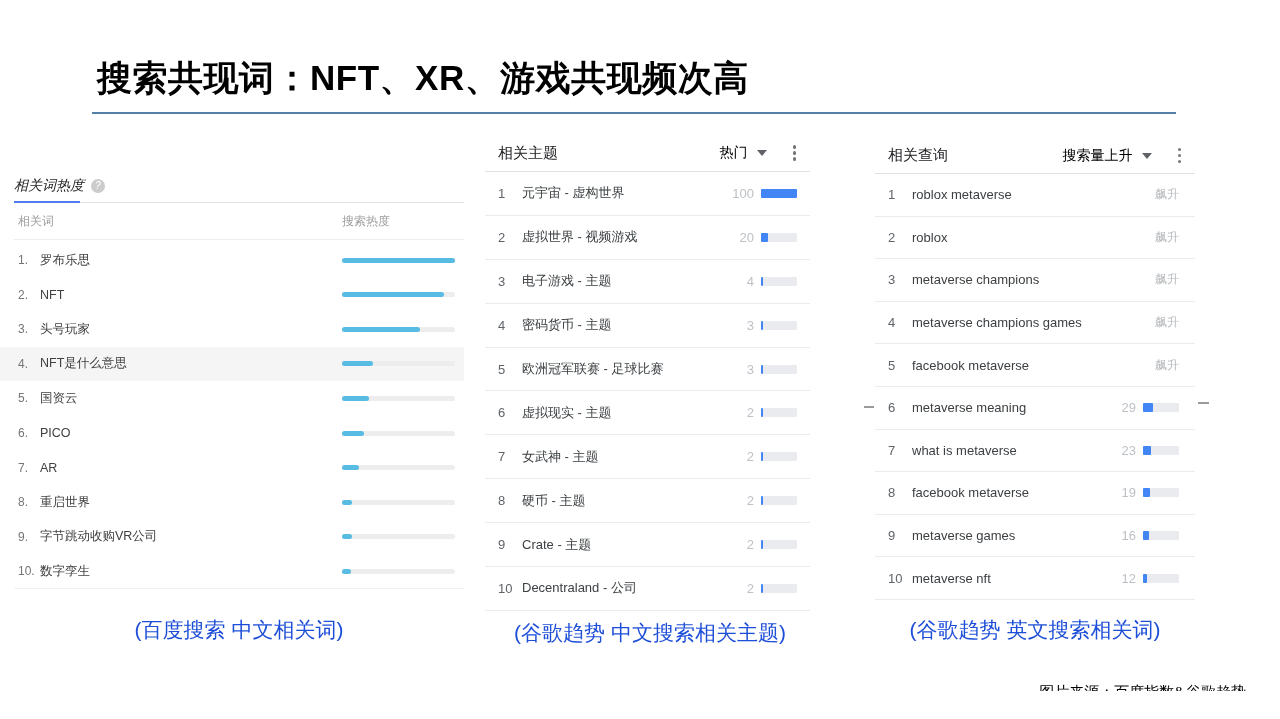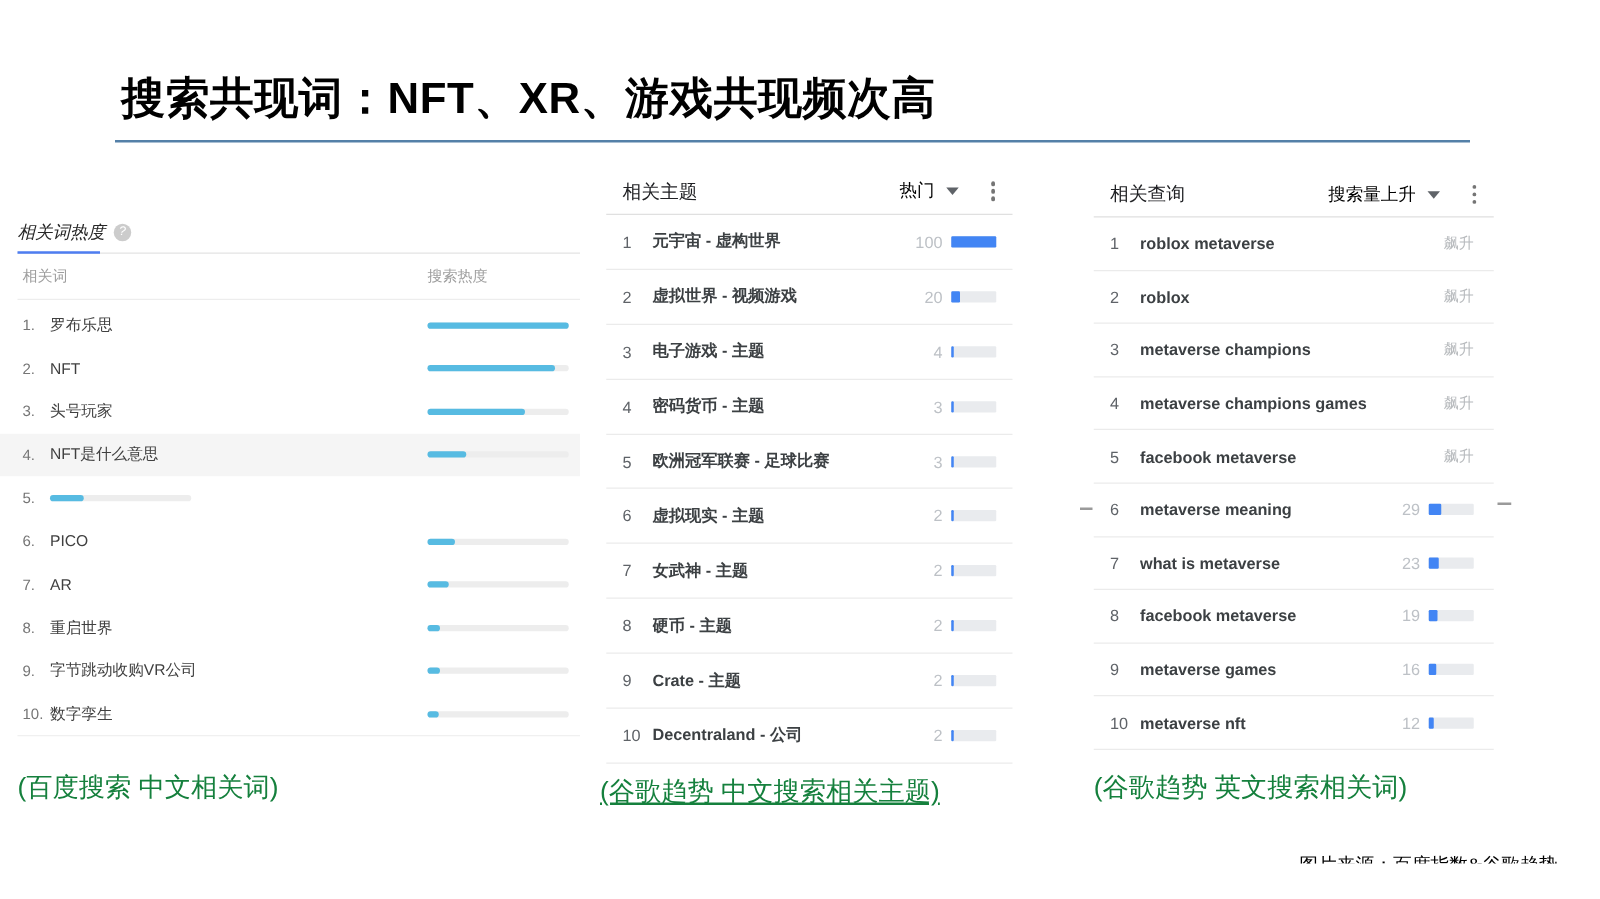--- a/index.html
+++ b/index.html
@@ -57,35 +57,35 @@
   .gp-title { font-size:15px; color:#202124; }
   .gp-filter { margin-left:auto; display:flex; align-items:center; gap:9px; font-size:14px; color:#000000; cursor:pointer; }
   .caret { width:0; height:0; border-left:5px solid transparent; border-right:5px solid transparent; border-top:6px solid #5f6368; }
   .kebab { margin-left:24px; display:flex; flex-direction:column; gap:2.5px; align-items:center; cursor:pointer; padding:2px; }
   .kebab i { width:3.5px; height:3.5px; border-radius:50%; background:#757575; }
 
   .g-row { display:flex; align-items:center; border-bottom:1px solid #ebebeb; font-size:13px; color:#3c4043; }
   .gp-topics .g-row { height:43.9px; padding:0 13px; }
   .gp-queries .g-row { height:42.6px; padding:0 16px 0 13px; }
   .g-rank { width:24px; color:#5f6368; flex:0 0 auto; }
-  .g-term { flex:1; white-space:nowrap; overflow:hidden; padding-right:4px;font-weight:bold; }
+  .g-term { flex:1; white-space:nowrap; overflow:hidden; padding-right:4px; }
   .g-val { width:26px; text-align:right; color:#bdc1c6; margin-right:7px; flex:0 0 auto; }
   .g-barzone { position:relative; width:36px; height:9px; flex:0 0 auto; }
   .g-track { position:absolute; left:0; top:0; width:36px; height:9px; background:#e9ebee; border-radius:1px; }
   .g-fill { position:absolute; left:0; top:0; height:9px; background:#4285f4; border-radius:1px; }
   .g-badge { margin-left:auto; color:#b7babd; font-size:12px; }
 
   .stitch { position:absolute; height:2px; background:#9a9a9a; }
   .stitch-l { left:-11px; top:268px; width:10px; }
   .stitch-r { right:-14px; top:264px; width:11px; }
 
   
-  .caption { position:absolute; font-size:21px; color:#15803d; text-align:left; white-space:nowrap; }
+  .caption { position:absolute; font-size:21px; color:#1d4ed8; text-align:center; white-space:nowrap; }
   .cap-baidu { left:14px; width:450px; top:616px; }
-  .cap-topics { left:480px; width:340px; top:619px;text-decoration:underline; }
+  .cap-topics { left:480px; width:340px; top:619px; }
   .cap-queries { left:875px; width:320px; top:616px; }
   .source-note {
     position:absolute; right:34px; top:683px; font-size:15px; color:#000;
     font-family:"Liberation Serif","DejaVu Serif",serif;
   }
 </style>
 </head>
 <body>
 
 <div class="slide">
@@ -131,20 +131,21 @@
         <div class="b-row hl">
           <span class="b-rank">4.</span>
           <span class="b-term">NFT是什么意思</span>
           <span class="b-barzone">
             <span class="b-track"></span>
             <span class="b-fill" style="width:30.5px"></span>
           </span>
         </div>
         <div class="b-row">
           <span class="b-rank">5.</span>
+          <span class="b-term">国资云</span>
           <span class="b-barzone">
             <span class="b-track"></span>
             <span class="b-fill" style="width:27.1px"></span>
           </span>
         </div>
         <div class="b-row">
           <span class="b-rank">6.</span>
           <span class="b-term">PICO</span>
           <span class="b-barzone">
             <span class="b-track"></span>

